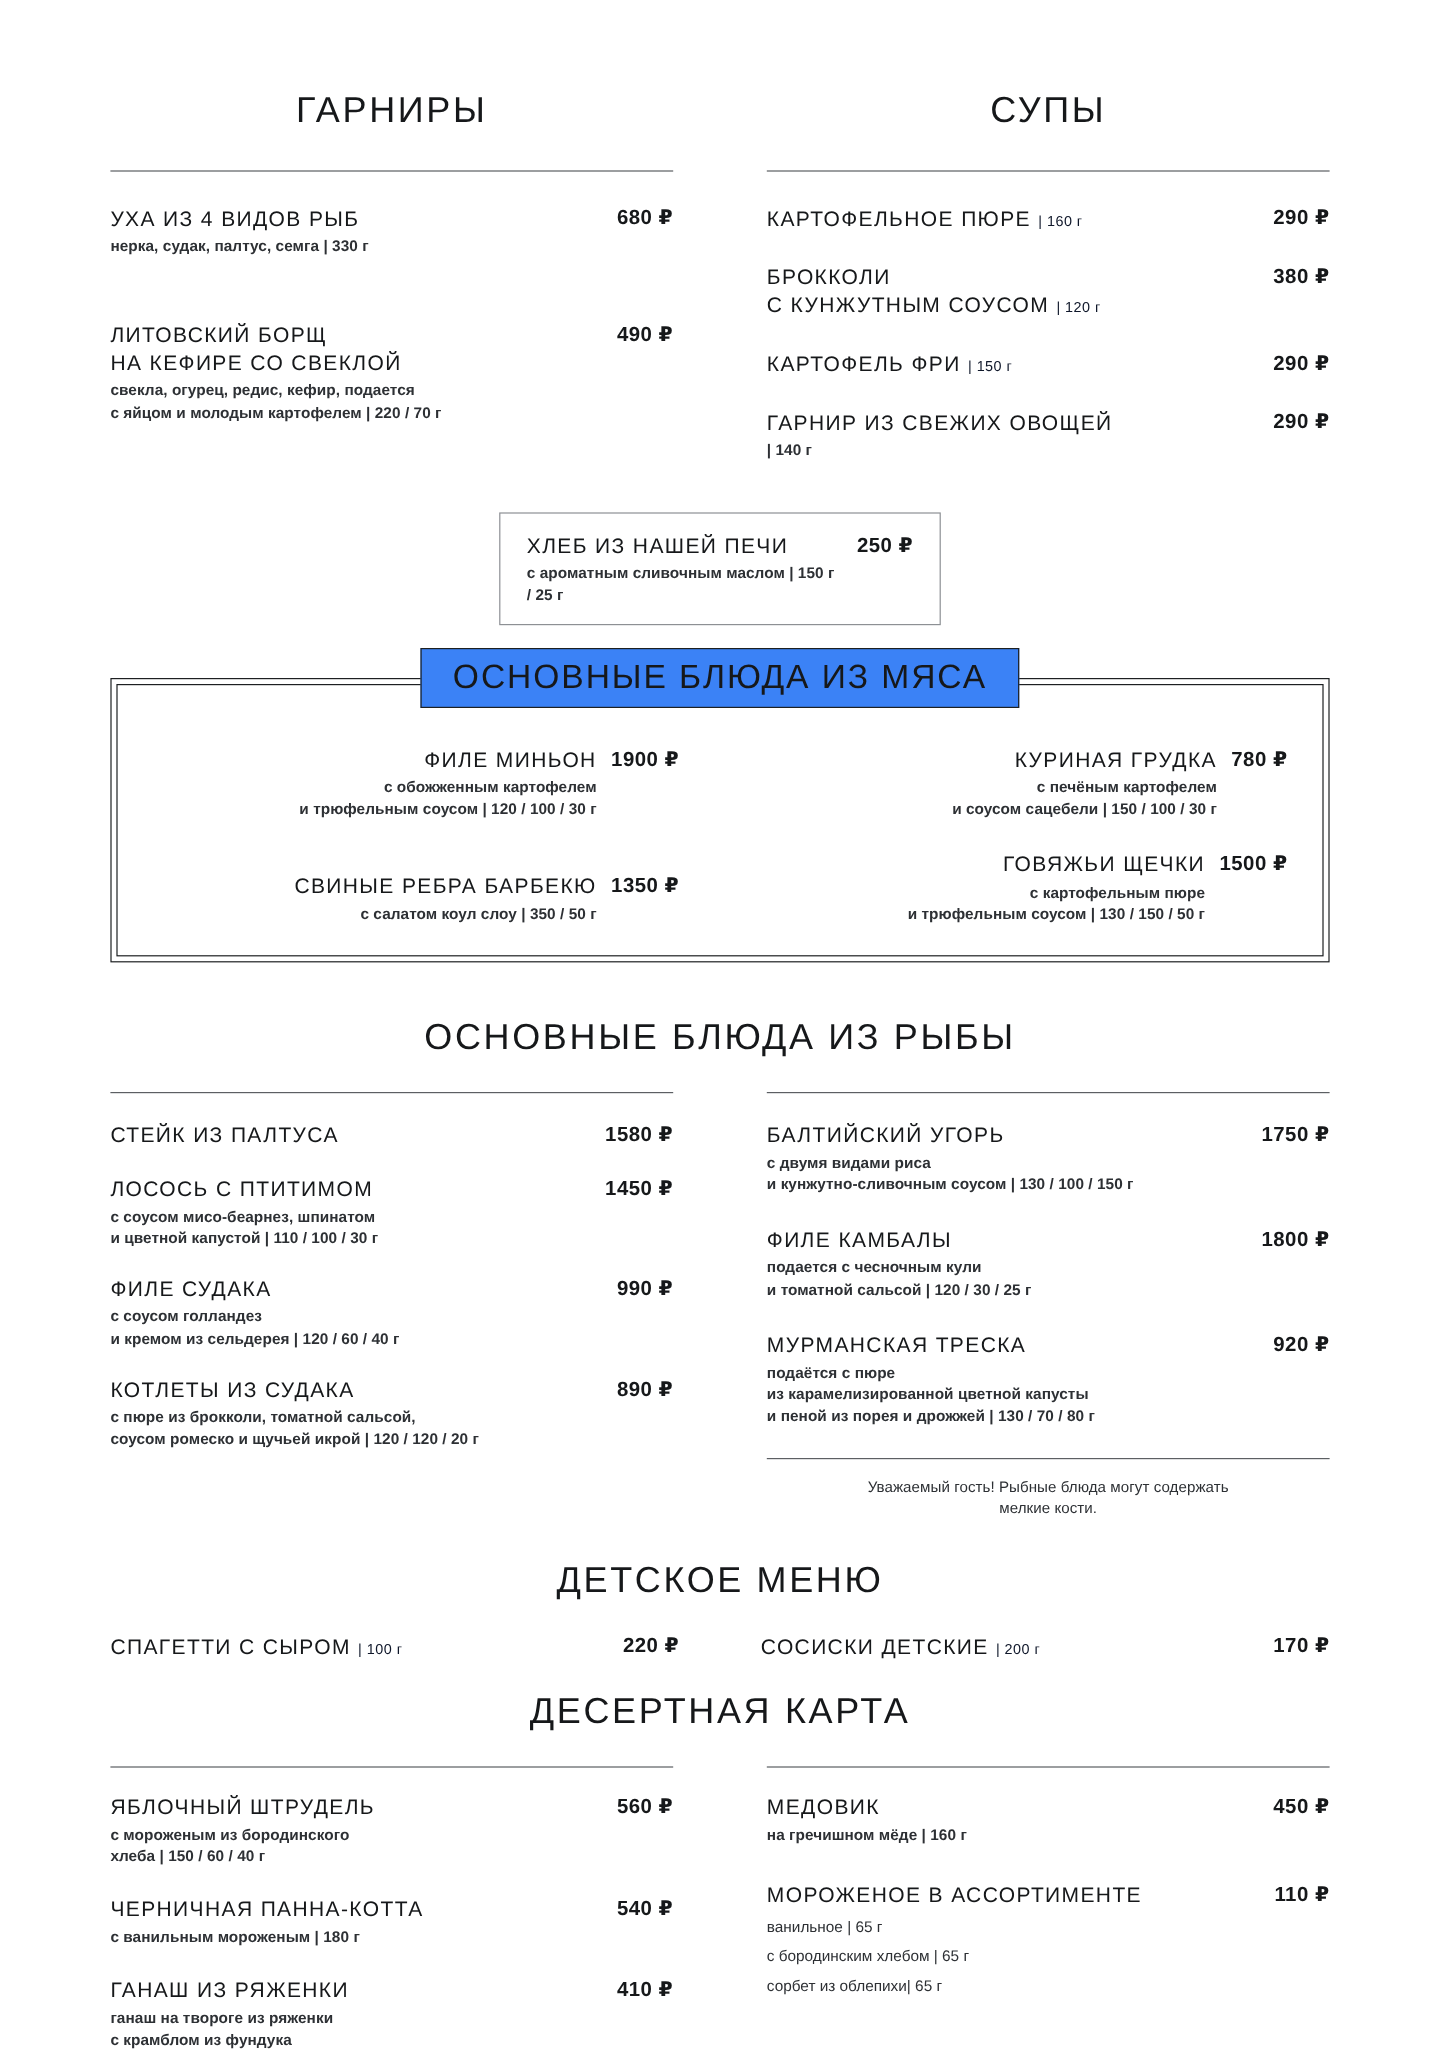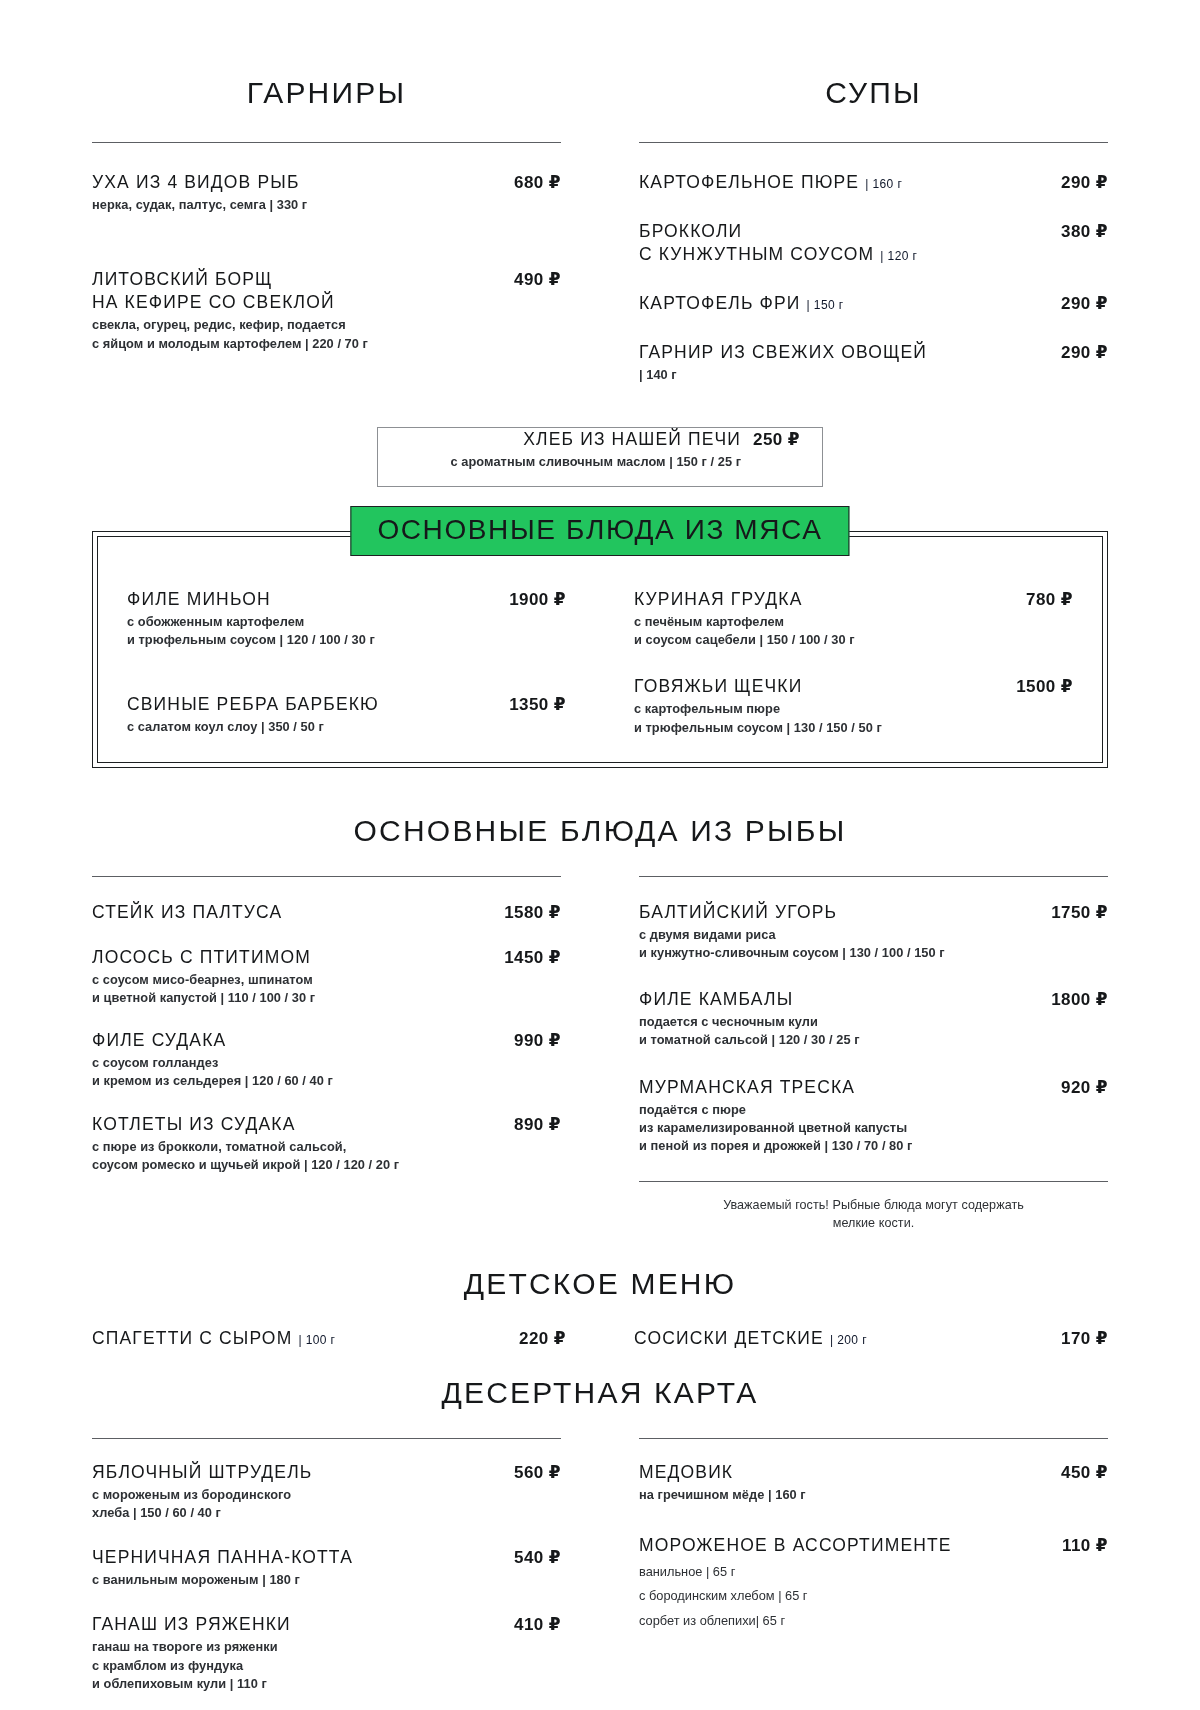--- a/index.html
+++ b/index.html
@@ -93,24 +93,23 @@
   .soups .item + .item{margin-top:54px;}
   .sides .item + .item{margin-top:26px;}
 
   
   .bread-wrap{
     display:flex;justify-content:center;
     margin-top:42px;
   }
   .bread-box{
     border:1px solid #8d9094;
-    width:446px;
+    width:368px;
     box-sizing:border-box;
-    padding:0 22px 15px 22px;
-    text-align:right;
+    padding:16px 22px 15px 22px;
   }
 
   
   .meat-zone{
     position:relative;
     margin-top:44px;
     padding:0 92px;
     box-sizing:border-box;
   }
   .meat-frame{
@@ -124,30 +123,30 @@
     position:absolute;
     left:4px;right:4px;top:4px;bottom:4px;
     border:1px solid #1d2022;
     pointer-events:none;
   }
   .meat-label{
     position:absolute;
     top:-26px;
     left:50%;
     transform:translateX(-50%);
-    background:#22c55e;
+    background:#3b82f6;
     border:1px solid #1d2022;
     padding:7px 26px 9px 26px;
     white-space:nowrap;
     z-index:3;
   }
   .meat-label .section-title{font-size:28px;letter-spacing:1.6px;}
   .meat-grid{
     display:flex;gap:68px;
-    position:relative;z-index:2;
+    position:relative;z-index:2;text-align:right;
   }
   .meat-grid .col .item + .item{margin-top:34px;}
   .meat-grid .col:last-child .item:first-child{margin-top:0;}
 
   
   .fish-wrap{margin-top:46px;}
   .fish-title{margin-bottom:0;}
   .fish-rules{display:flex;gap:78px;padding:0 92px;box-sizing:border-box;margin-top:28px;margin-bottom:24px;}
   .fish-rules > div{flex:1 1 0;}
   .fish .col .item + .item{margin-top:22px;}

